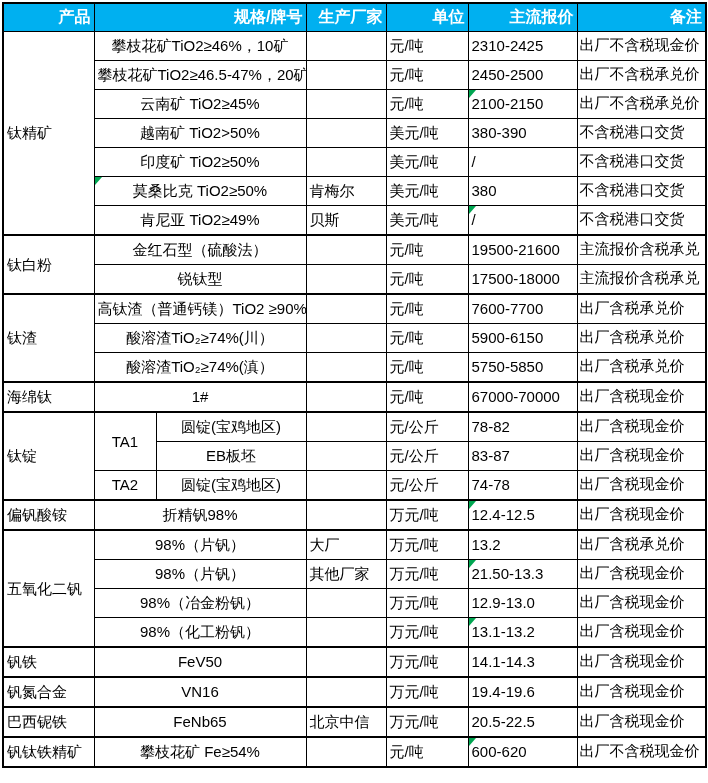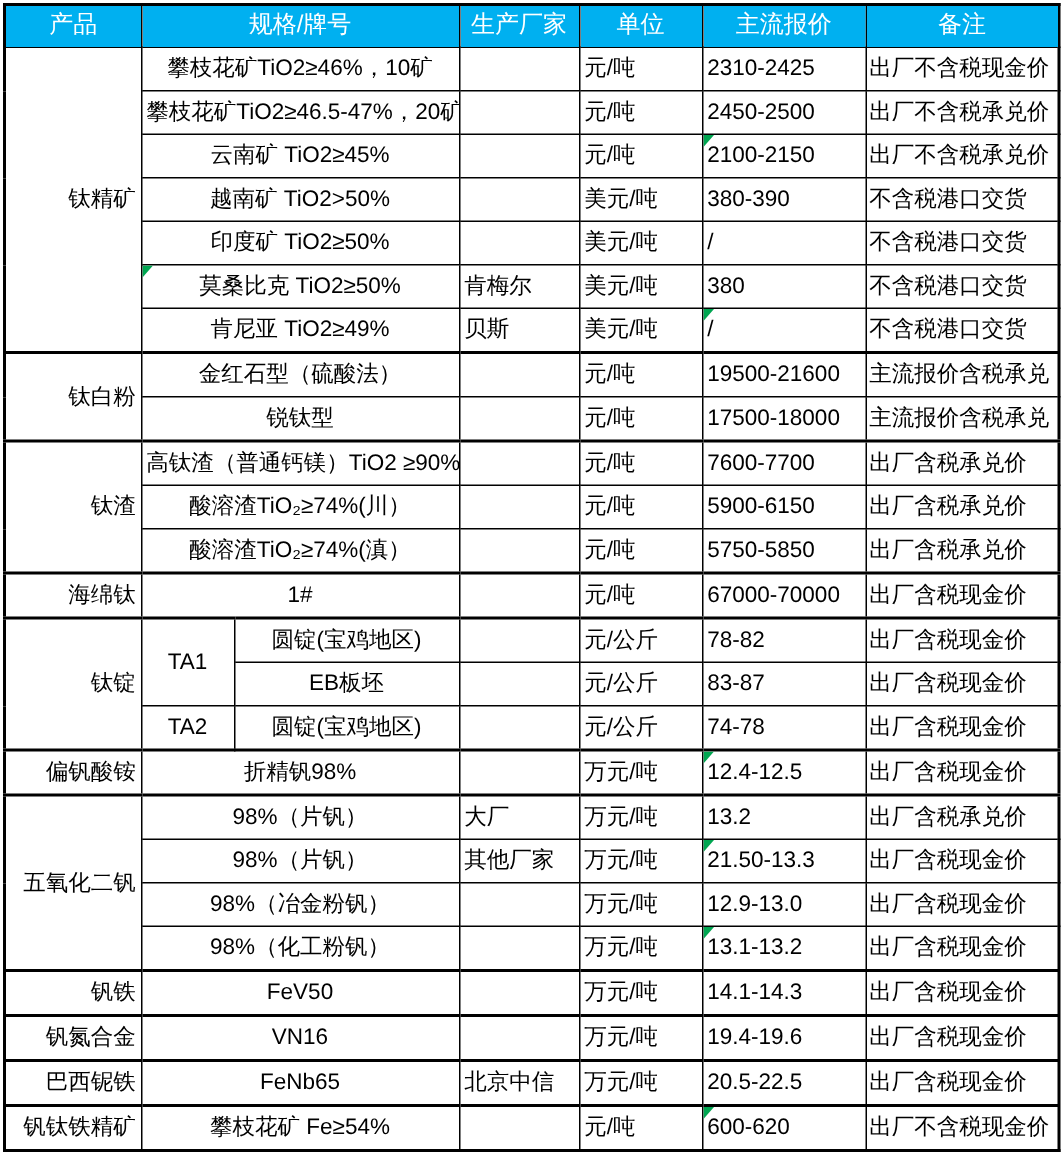--- a/index.html
+++ b/index.html
@@ -17,30 +17,30 @@
   th,td{
     border:1px solid var(--border-color,#000);
     height:28px;padding:0 3px;
     font-size:15px;line-height:1.05;
     white-space:nowrap;overflow:hidden;
     vertical-align:middle;position:relative;
   }
   thead th{
     background:var(--header-bg,#00B0F0);
     color:var(--header-text,#fff);
-    font-weight:normal;font-size:16px;text-align:center;
+    font-weight:bold;font-size:16px;text-align:right;
     height:27px;
   }
   tr.gs td{border-top:2px solid var(--border-color,#000);}
-  .c-product{text-align:right;margin-top:20px;}
+  .c-product{text-align:left;margin-top:20px;}
   .c-spec{text-align:center;}
   .c-maker{text-align:left;}
   .c-unit{text-align:left;}
   .c-price{text-align:left;}
-  .c-note{text-align:left;padding:0 2px;}
+  .c-note{text-align:left;padding:0 2px;font-family:Liberation Serif, serif;}
   .flag{
     position:absolute;top:0;left:0;width:0;height:0;
     border-top:8px solid var(--flag-color,#00A651);
     border-right:7px solid transparent;
     pointer-events:none;
   }
 </style>
 </head>
 <body>
 

